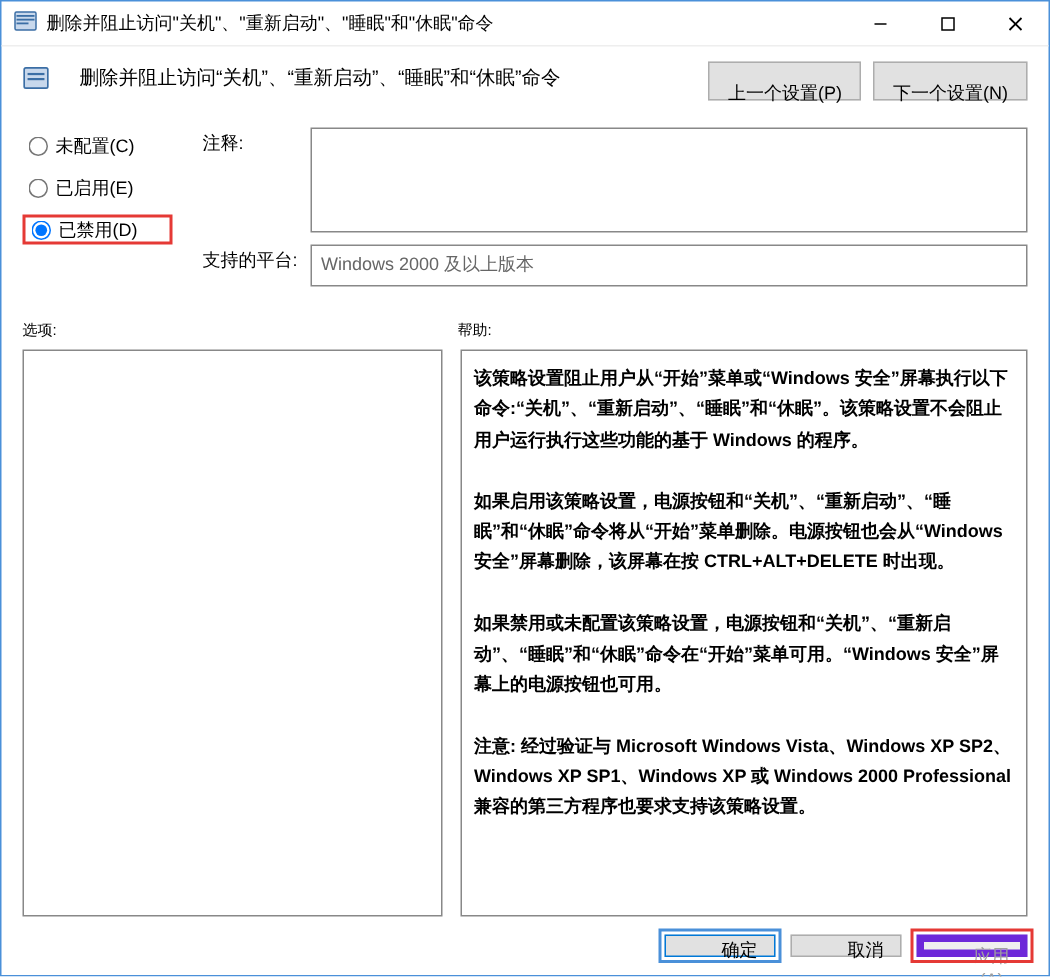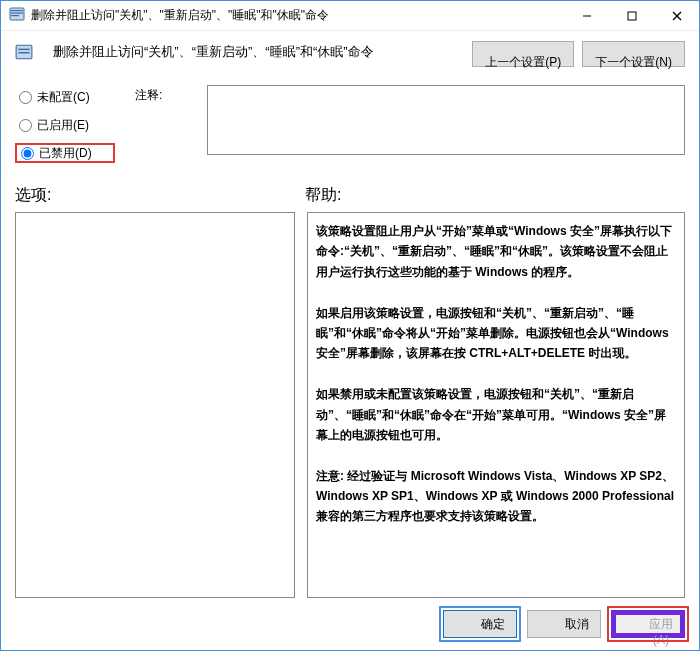--- a/index.html
+++ b/index.html
@@ -107,21 +107,21 @@
     background: #fff;
     padding: 4px 6px;
     font-size: 12px;
     color: #666;
     overflow: hidden;
   }
   .sectionlabels {
     display: flex;
     margin-top: 22px;
     margin-bottom: 6px;
-    font-size: 16px;
+    font-size: 10px;
     align-items: center;
   }
   .sectionlabels .optlbl { width: 290px; }
   .panes {
     display: flex;
     gap: 12px;
     flex: 1;
     min-height: 0;
     font-weight: bold;
   }
@@ -136,21 +136,21 @@
   .pane.options { width: 280px; }
   .pane.help { flex: 1; white-space: pre-wrap; }
   .footer {
     display: flex;
     justify-content: flex-end;
     gap: 10px;
     padding-top: 12px;
   }
   .footer button {
     width: 74px;
-    height: 28px;
+    height: 15px;
     font-size: 12px;
     border: 1px solid #adadad;
     background: #e1e1e1;
     padding-left: 32px;
   }
   .footer button.default {
     border: 1px solid #0078d7;
     background: #e1e1e1;
   }
   .footer button:disabled {
@@ -228,20 +228,24 @@
           <input type="radio" name="state" checked="" style="">
           <span>已禁用(D)</span>
         </label>
       </div>
 
       <div style="flex:1; display:flex; flex-direction:column;">
         <div class="notesblock">
           <div class="labelcol">注释:</div>
           <textarea class="fieldset" style=""></textarea>
         </div>
+        <div class="platformblock">
+          <div class="labelcol">支持的平台:</div>
+          <div class="fieldset">Windows 2000 及以上版本</div>
+        </div>
       </div>
     </div>
 
     <div class="sectionlabels">
       <div class="optlbl">选项:</div>
       <div>帮助:</div>
     </div>
 
     <div class="panes">
       <div class="pane options"></div>

